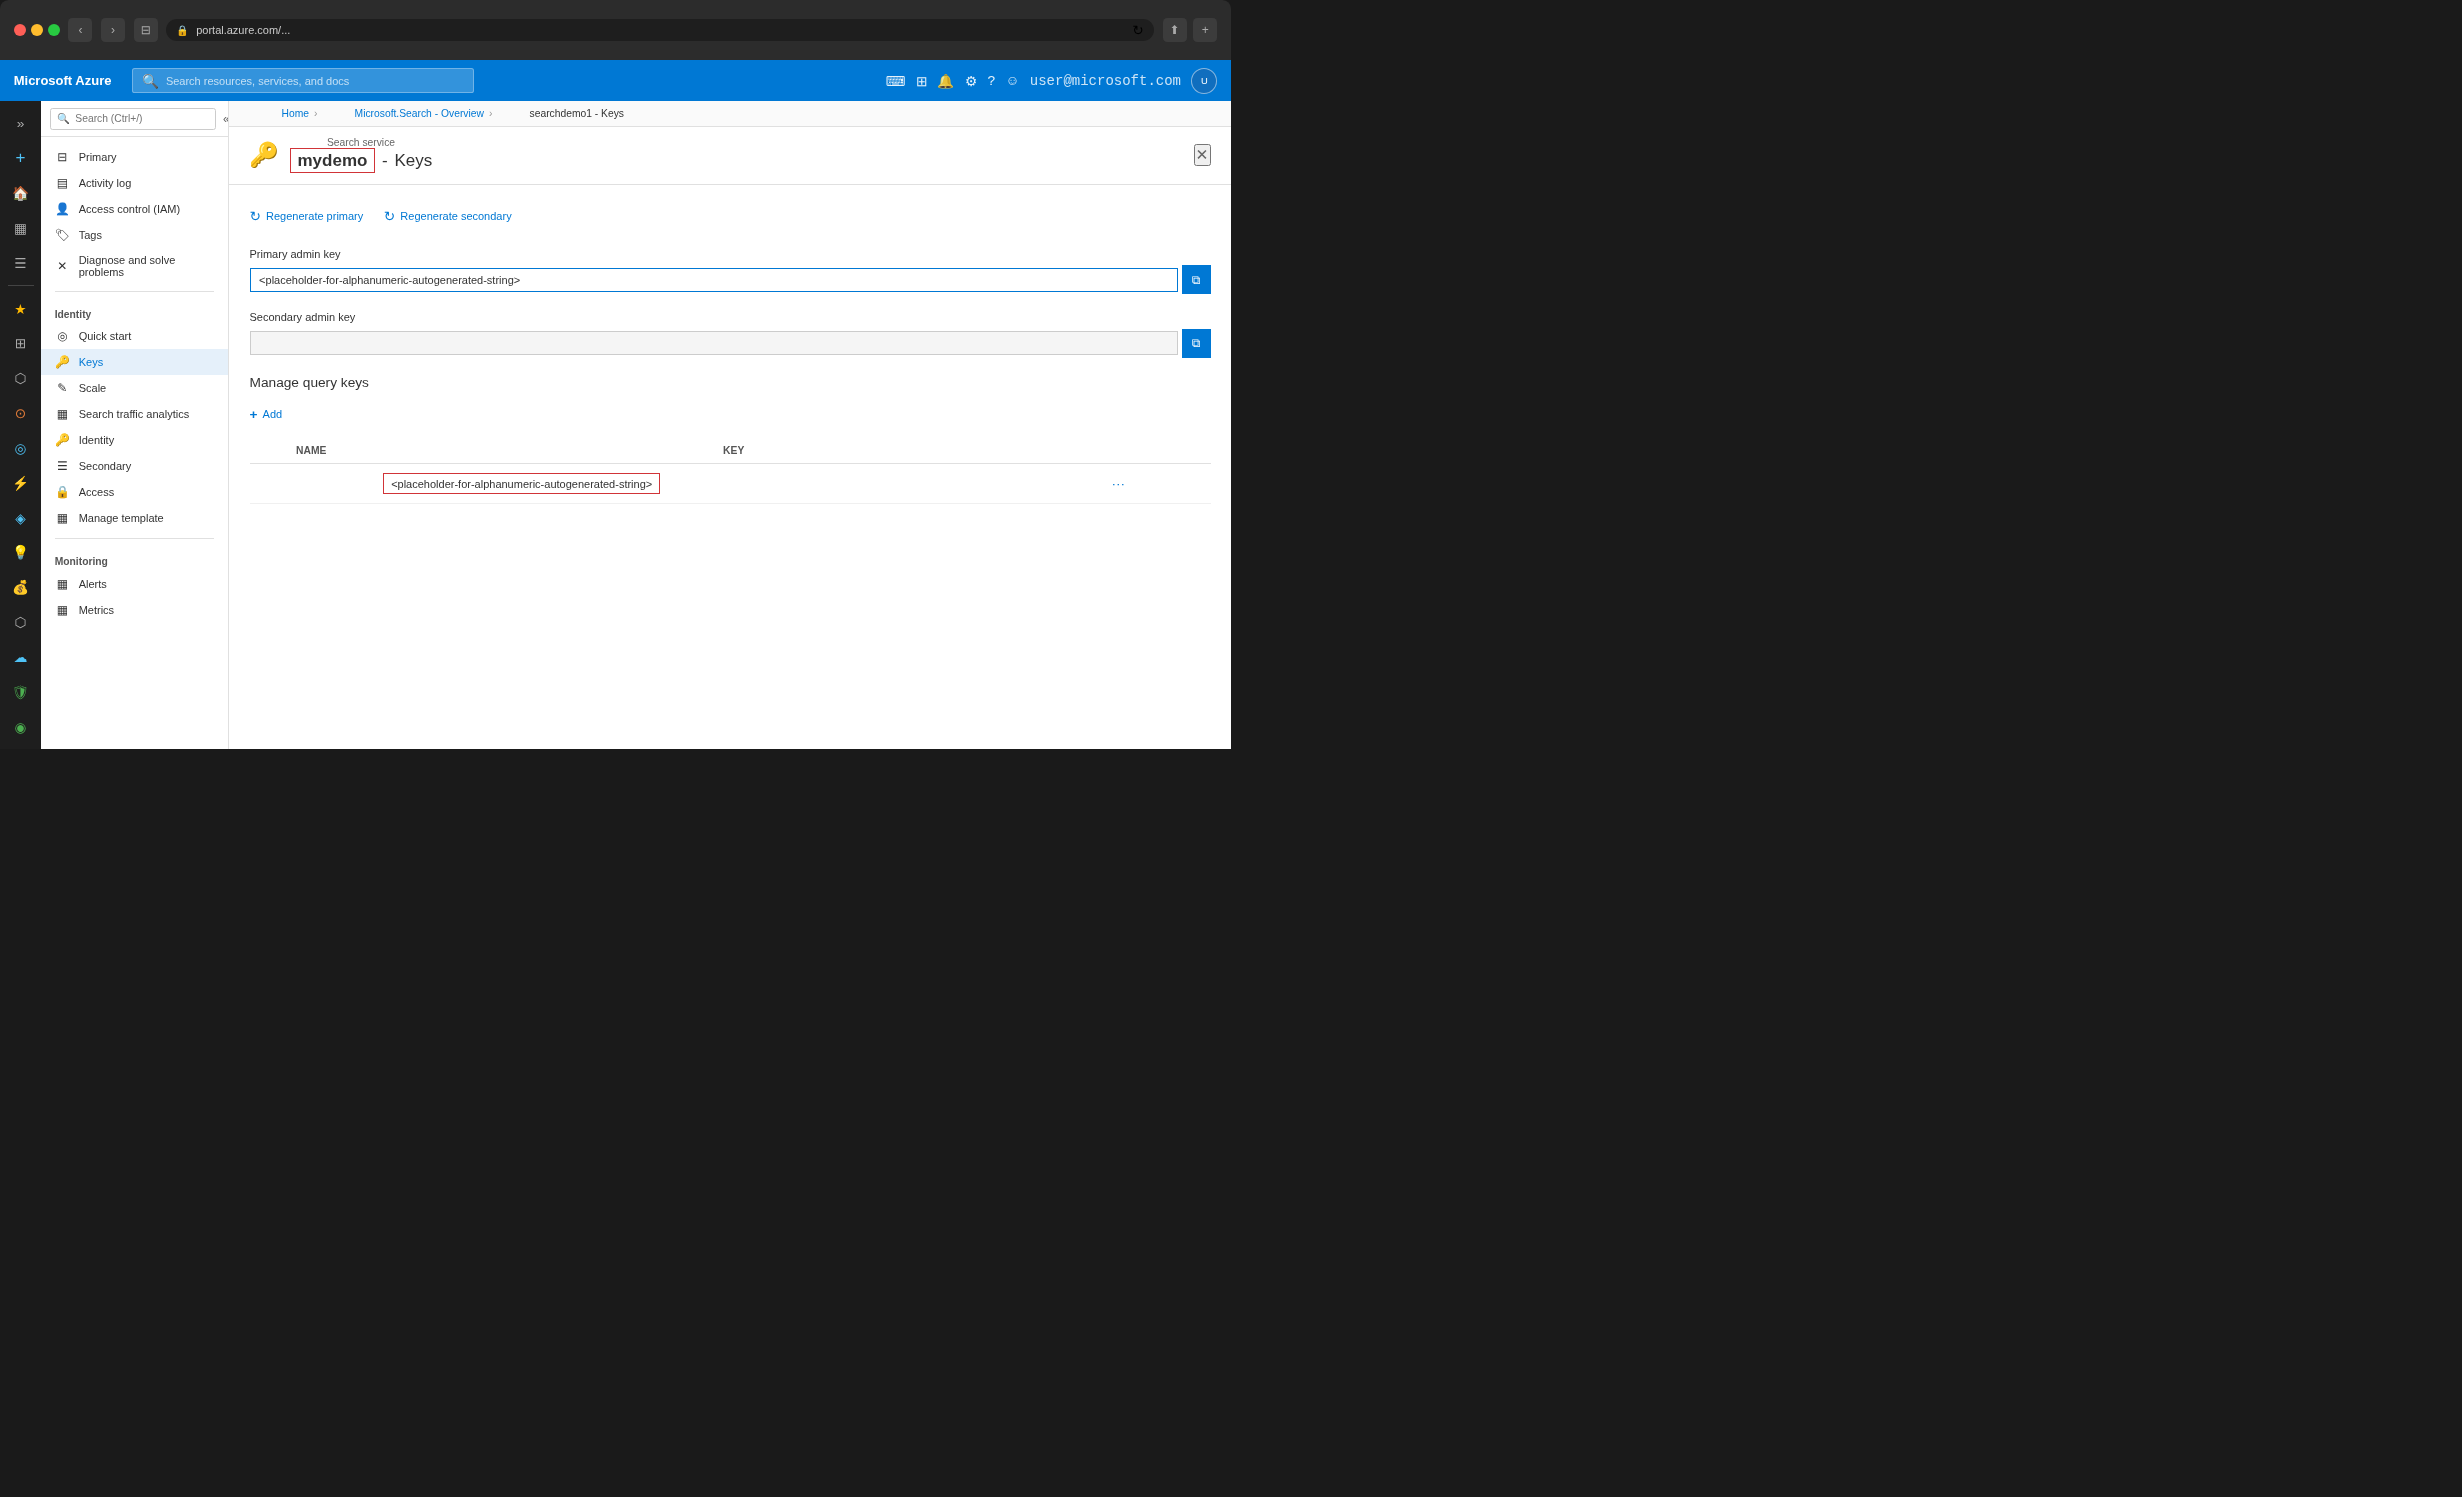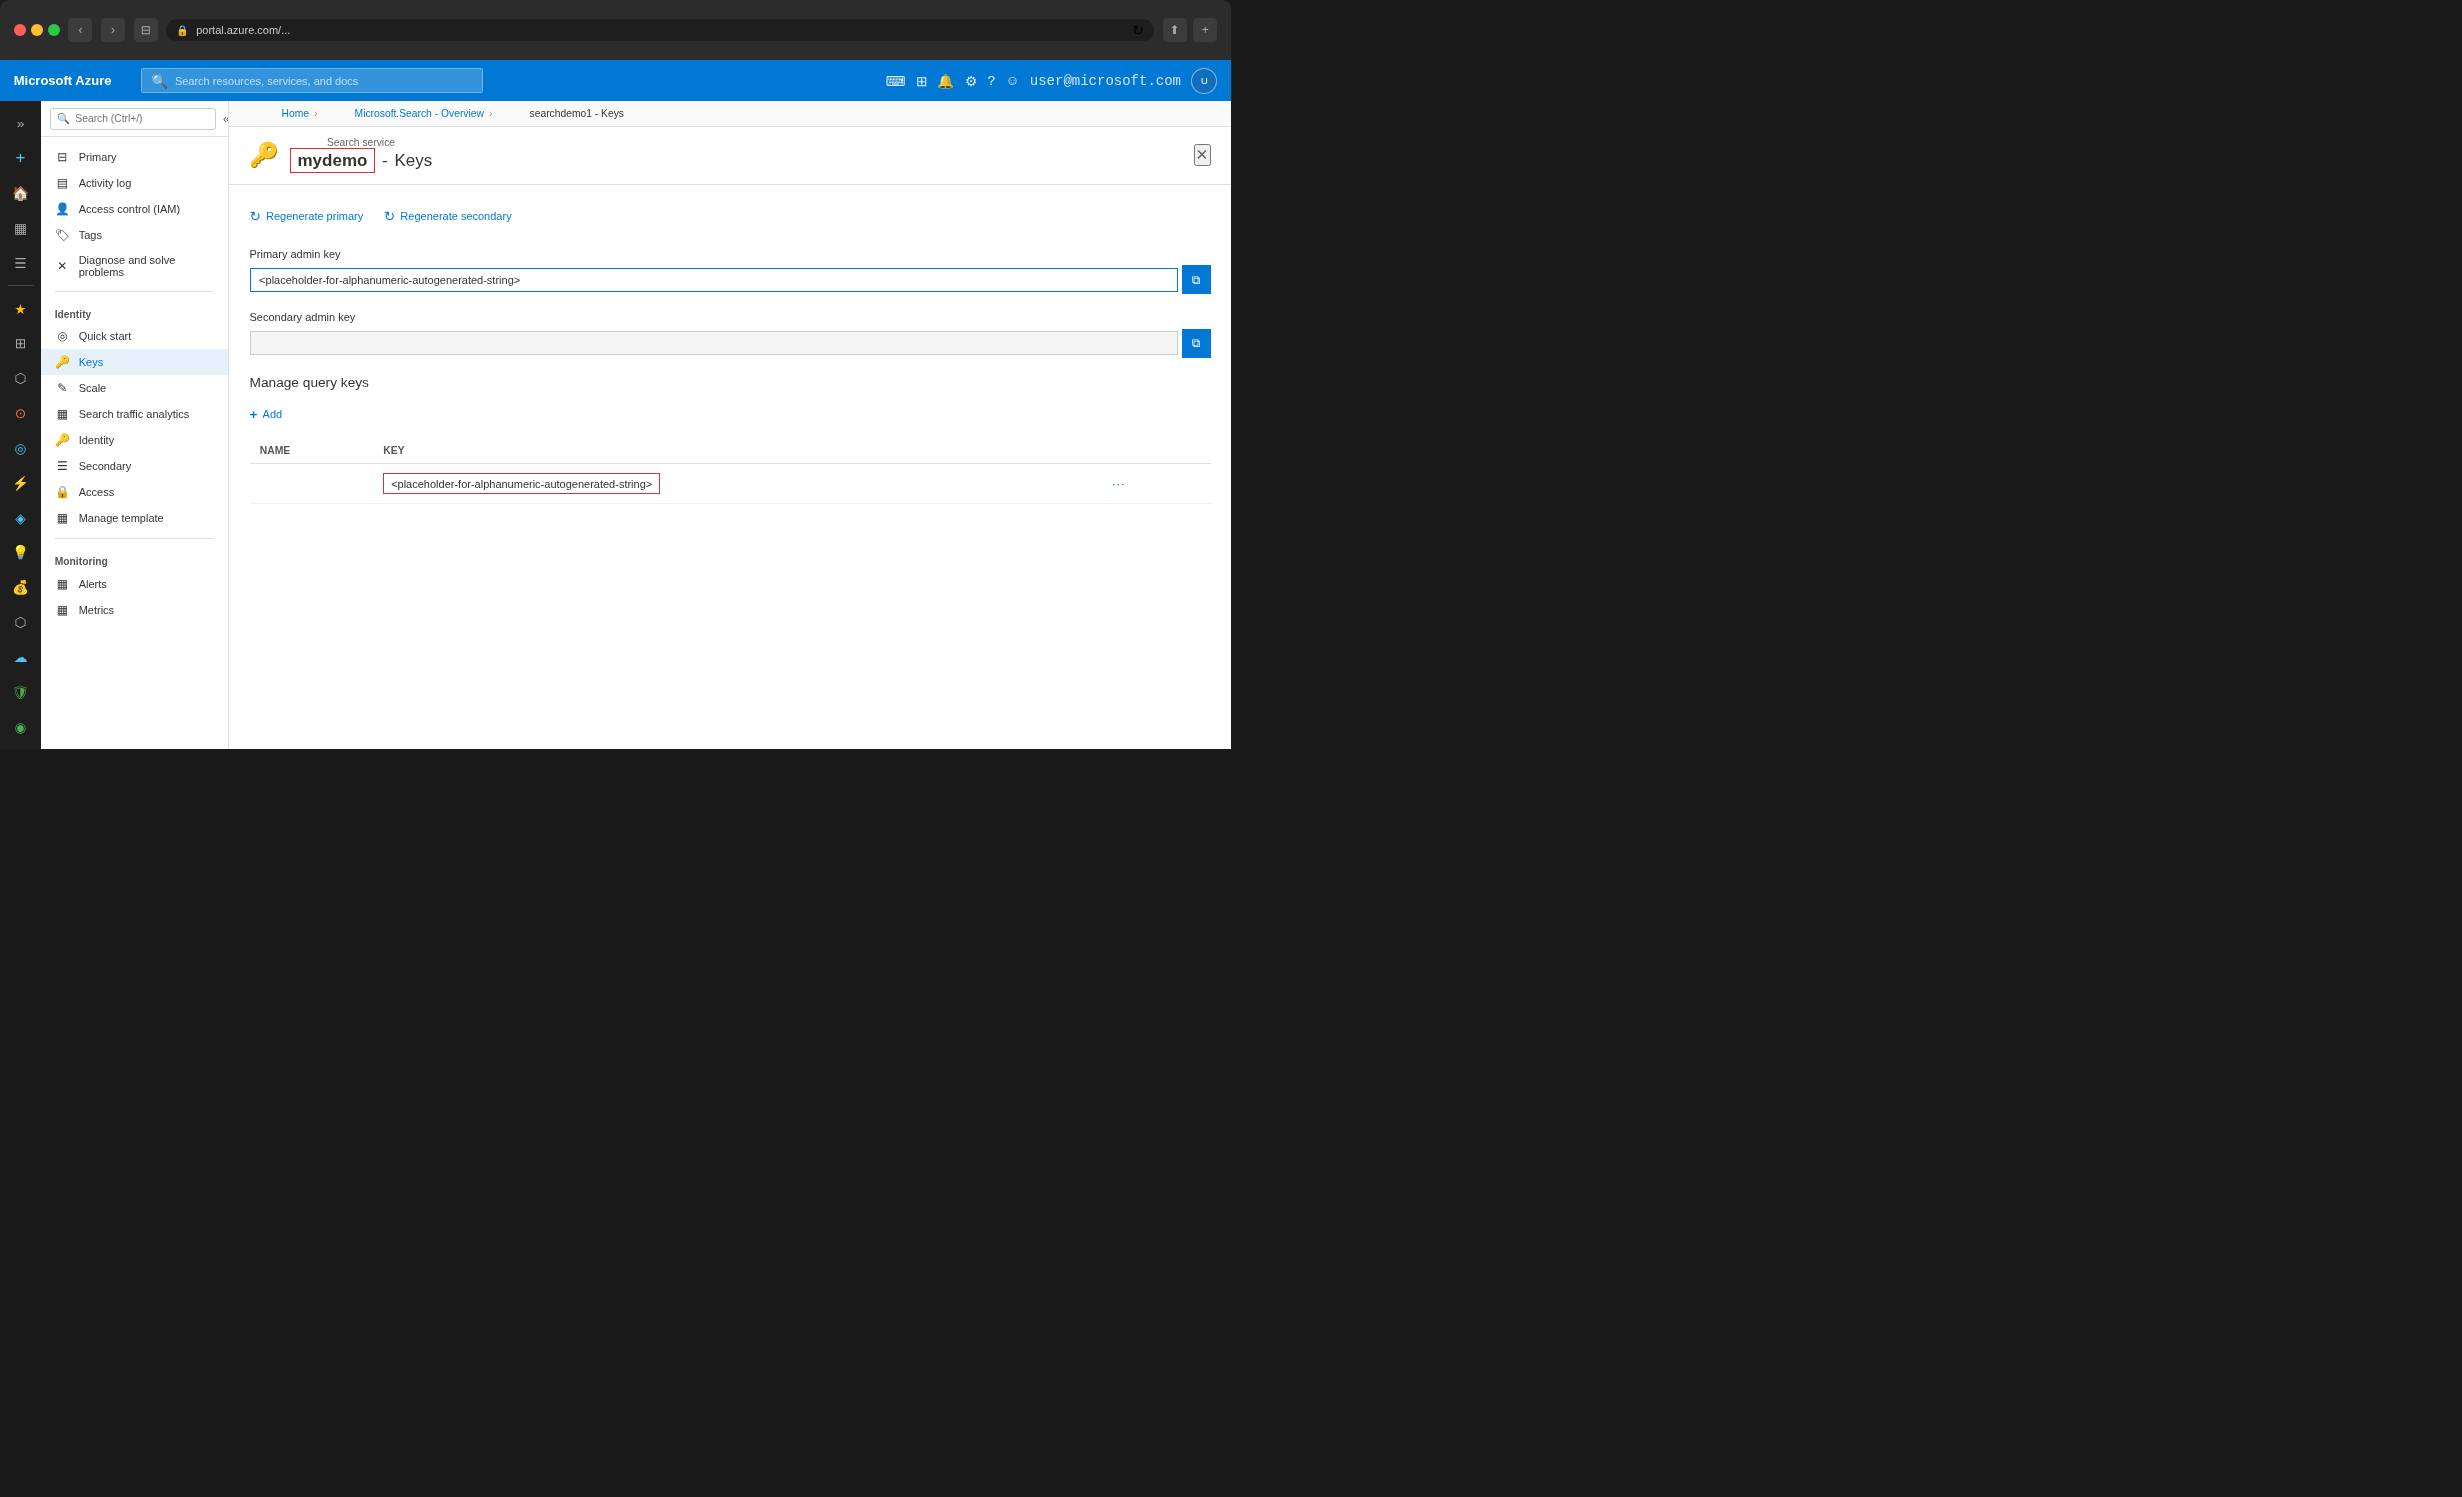--- a/index.html
+++ b/index.html
@@ -32,21 +32,21 @@
     
     .portal { display: flex; flex-direction: column; height: calc(749px - 60px); background: #f3f2f1; }
 
     
     .topbar {
       background: #0078d4;
       height: 41px;
       display: flex;
       align-items: center;
       padding: 0 13.7px;
-      gap: 30px;
+      gap: 21px;
       flex-shrink: 0;
     }
     .topbar-logo { color: white; font-size: 13px; font-weight: 600; white-space: nowrap; }
     .topbar-search {
       flex: 1;
       max-width: 342px;
       background: rgba(255,255,255,0.2);
       border: 0.9px solid rgba(255,255,255,0.3);
       border-radius: 2.6px;
       display: flex;
@@ -234,21 +234,21 @@
       font-size: 11px;
       cursor: pointer;
       padding: 3.4px 0;
       margin-bottom: 13.7px;
     }
     .add-plus { font-size: 13.7px; font-weight: bold; }
 
     
     .query-table { width: 100%; border-collapse: collapse; }
     .query-table th {
-      text-align: left;
+      text-align: center;
       font-size: 10.3px;
       font-weight: 600;
       color: #555;
       text-transform: uppercase;
       padding: 6.8px 10.3px;
       border-bottom: 0.9px solid #e0e0e0;
     }
     .query-table td { padding: 8.6px 10.3px; font-size: 11px; border-bottom: 0.9px solid #f0f0f0; }
     .query-key-value {
       display: inline-flex;

